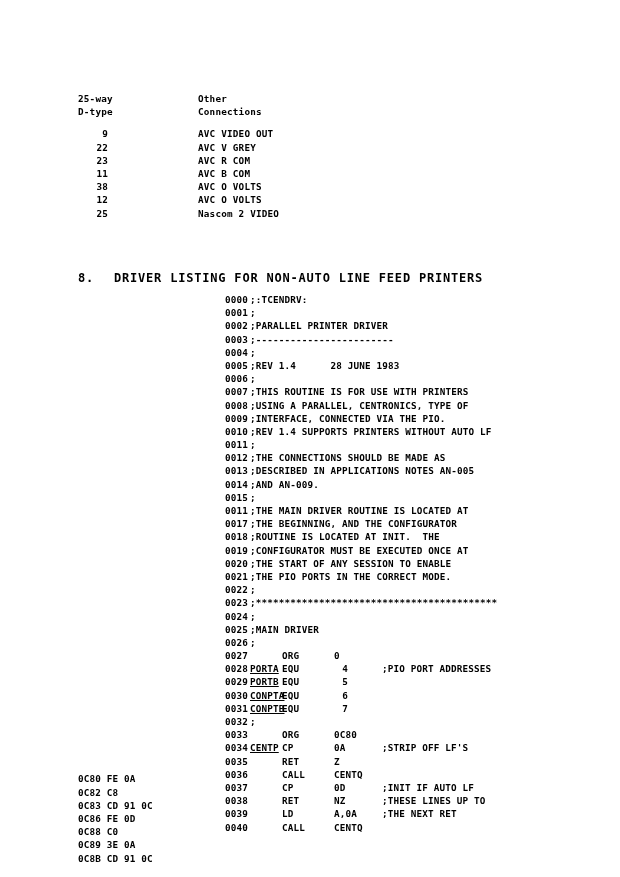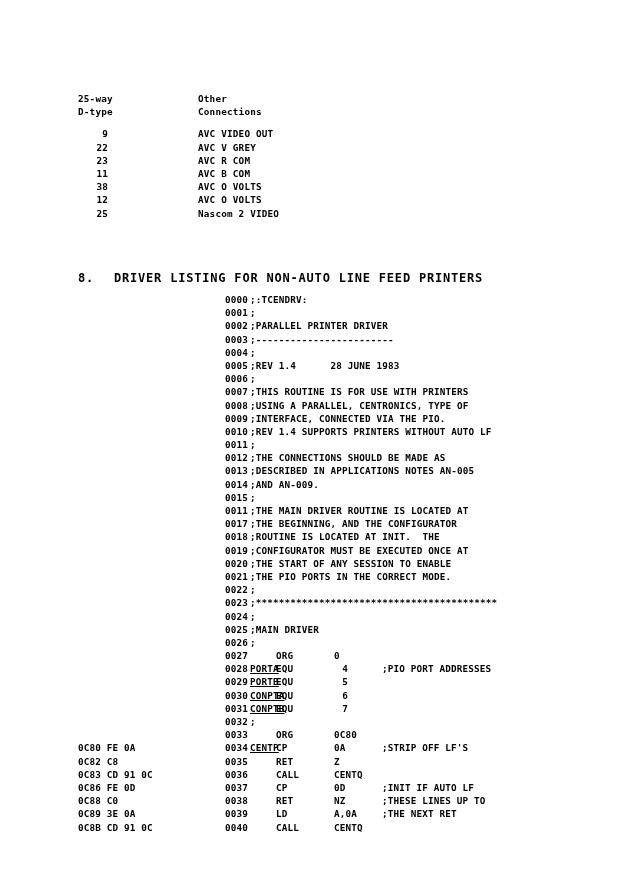--- a/index.html
+++ b/index.html
@@ -91,37 +91,38 @@
     display: block;
     height: 13.2px;
     white-space: pre;
     position: relative;
   }
   .c-hex {
     position: absolute;
     left: 78px;
     width: 132px;
     text-align: left;
+    margin-top: 31px;
   }
   .c-lineno {
     position: absolute;
     left: 225px;
   }
   .c-text {
     position: absolute;
     left: 250px;
   }
   .c-label {
     position: absolute;
     left: 250px;
     text-decoration: underline;
   }
   .c-mnem {
     position: absolute;
-    left: 276px;
+    left: 282px;
   }
   .c-oper {
     position: absolute;
     left: 334px;
   }
   .c-comment {
     position: absolute;
     left: 382px;
   }
   .c-oper-right {

